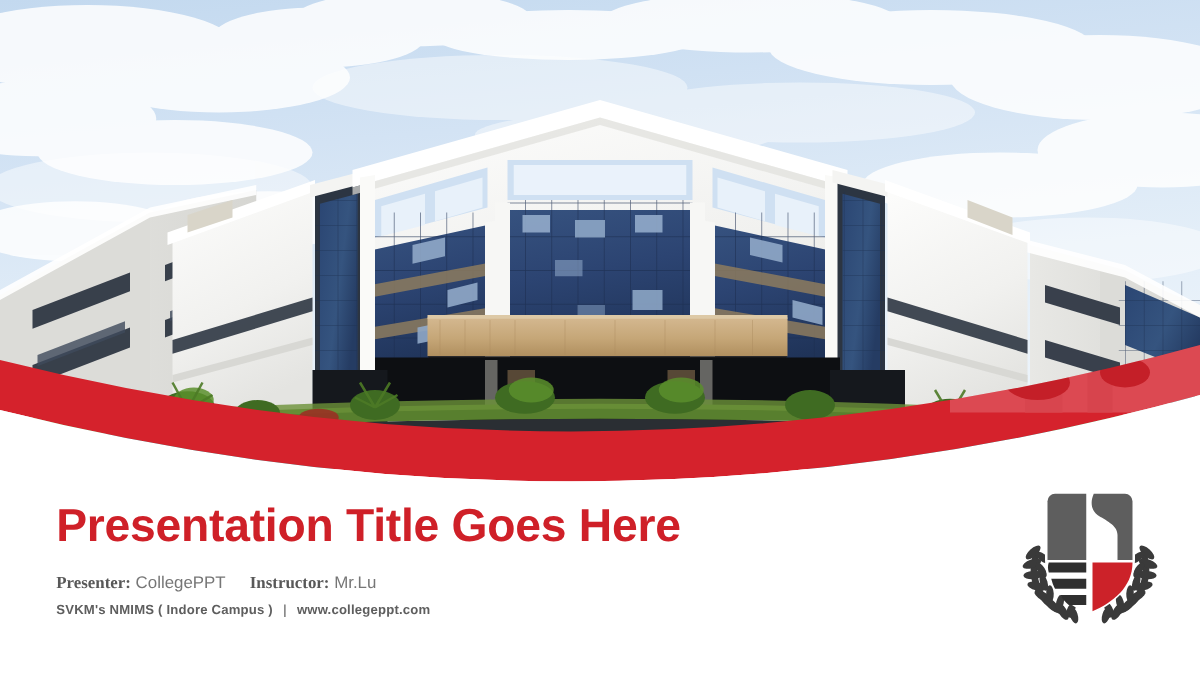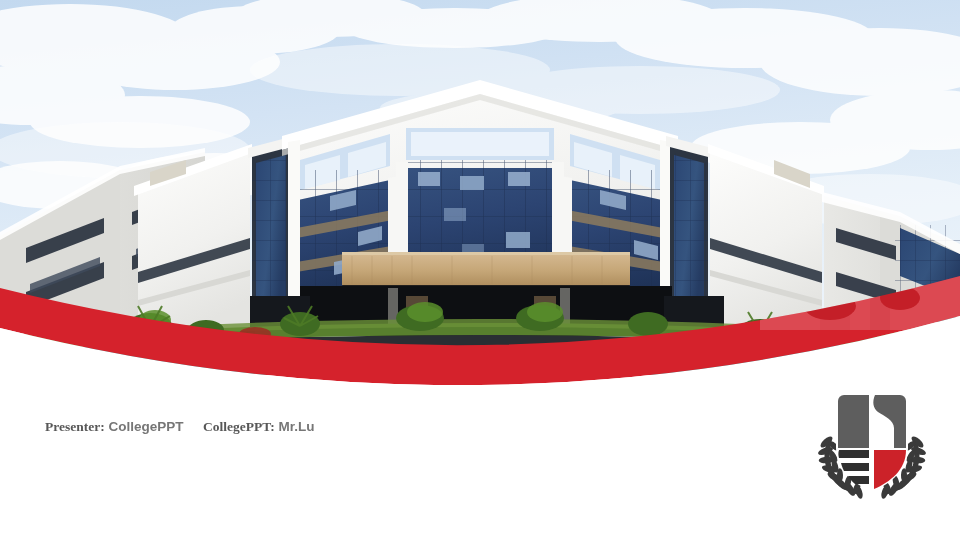--- a/index.html
+++ b/index.html
@@ -45,21 +45,21 @@
     line-height:1.05;
     white-space:nowrap;
   }
   #meta-line {
     margin-top:17px;
     font-size:13.5px;
     color:#6a6a6a;
     white-space:nowrap;
   }
   #meta-line .lbl { font-weight:bold; color:#585858;font-family:Liberation Serif, serif; }
-  #meta-line .val { font-weight:bold; color:#767676;margin-top:43px; }
+  #meta-line .val { font-weight:normal; color:#767676;margin-top:43px; }
   #meta-line .gap { display:inline-block; width:12px; }
 
   #org-line {
     margin-top:8px;
     font-size:10.5px;
     font-weight:bold;
     color:#5e5e5e;
     letter-spacing:0.15px;
     white-space:nowrap;
   }
@@ -384,29 +384,35 @@
     </svg>
   </div>
 
   <div id="white-mask">
     <svg viewBox="0 0 960 115" preserveAspectRatio="none">
       <path d="M0,58 Q480,178 960,46 L960,115 L0,115 Z" fill="#ffffff"></path>
     </svg>
   </div>
 
   <div id="text-block">
+    <div id="slide-title" style="color: rgb(207, 32, 40);">Presentation Title Goes Here</div>
 
     <div id="meta-line">
       <span class="lbl">Presenter:</span>
       <span class="val">CollegePPT</span>
       <span class="gap"></span>
-      <span class="lbl">CollegePPT:</span>
+      <span class="lbl">Instructor:</span>
       <span class="val">Mr.Lu</span>
     </div>
 
+    <div id="org-line">
+      <span>SVKM's NMIMS ( Indore Campus )</span>
+      <span class="sep">|</span>
+      <span>www.collegeppt.com</span>
+    </div>
   </div>
 
   <div id="logo">
     <svg viewBox="0 0 132 112">
 
       <g fill="#3a3a3a">
         <path d="M22,52 C17,62 17,76 24,88 C30,98 42,105 54,107 L55,103 C44,101 34,95 29,86 C23,76 22,63 26,54 Z"></path>
         <g>
           <ellipse cx="20.5" cy="54" rx="7.5" ry="3.2" transform="rotate(-42 20.5 54)"></ellipse>
           <ellipse cx="19.5" cy="63" rx="7.8" ry="3.3" transform="rotate(-20 19.5 63)"></ellipse>

